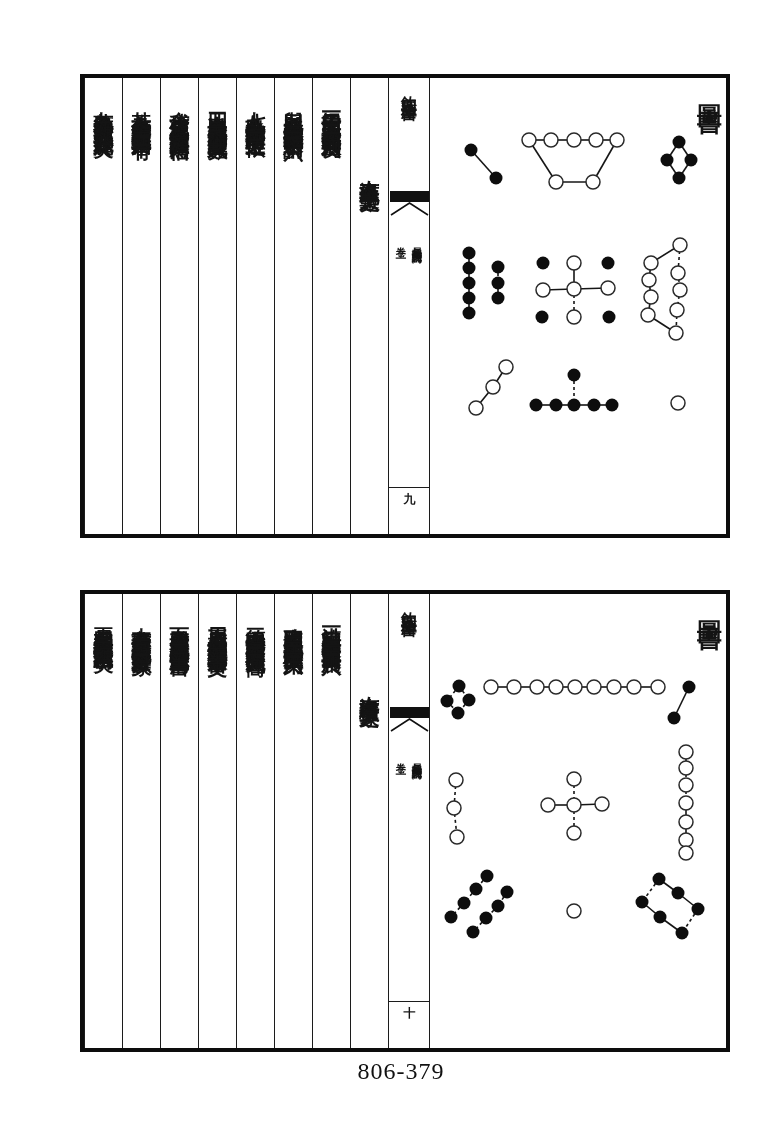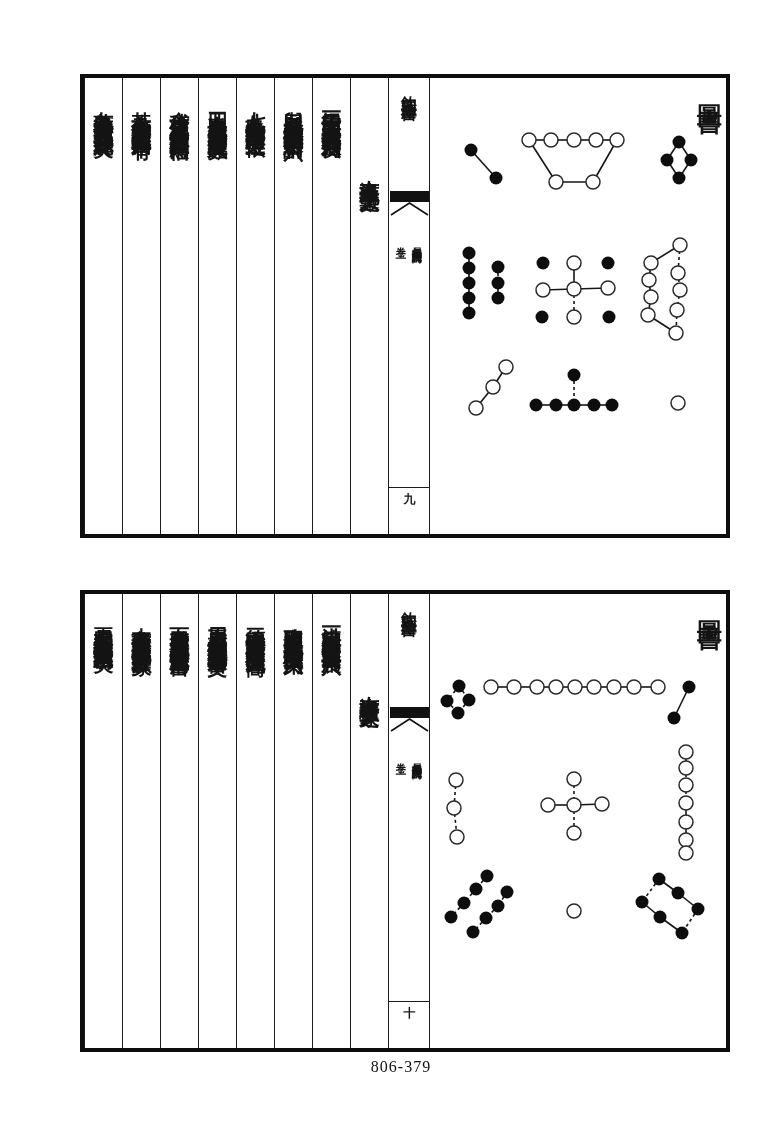--- a/index.html
+++ b/index.html
@@ -51,21 +51,21 @@
   .corner-label{
     position:absolute;top:7px;right:1px;width:34px;
     writing-mode:vertical-rl;text-orientation:upright;
     font-size:25px;font-weight:700;line-height:32px;letter-spacing:3px;
     text-align:left;
   }
   .corner-num{font-size:14px;font-weight:700;letter-spacing:0;margin-top:9px;}
 
   .footer{
     position:absolute;left:80px;width:642px;top:1058px;text-align:center;
-    font-size:16px;letter-spacing:1px;color:#111;
+    font-size:24px;letter-spacing:1px;color:#111;
   }
 </style>
 </head>
 <body>
 
 <div class="frame" id="frame-top">
   <div class="text-area">
     <div class="tcol heading">右洛書天地交午之數</div>
     <div class="tcol">揚子雲曰一與六共宗二與七為朋三與八為友四</div>
     <div class="tcol">與九同道㐅與㐅相守正指此圖而言朱子謂析六</div>

